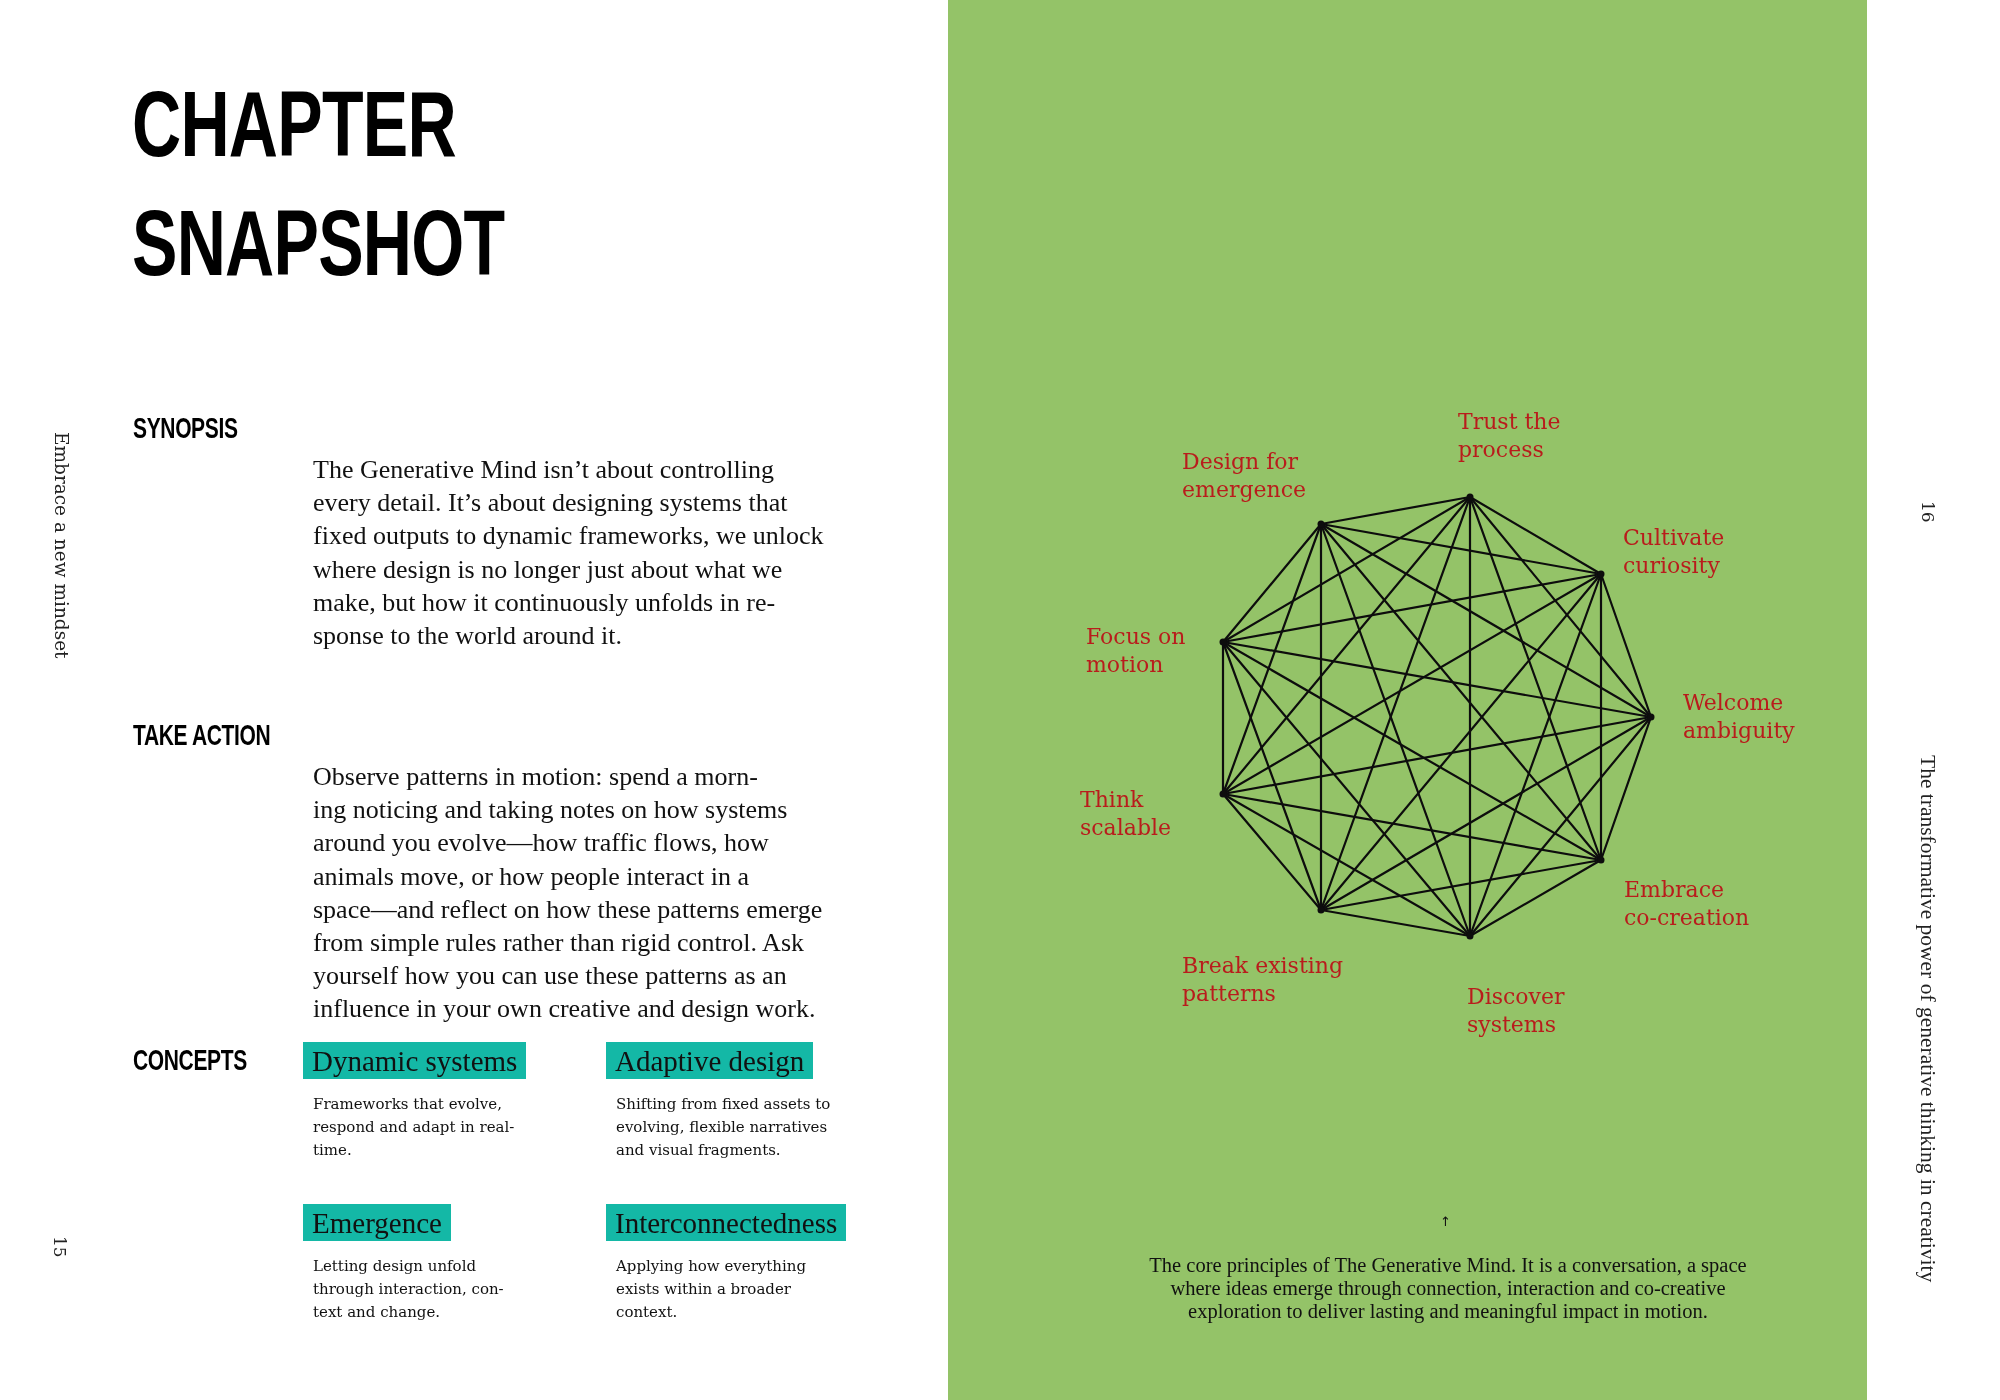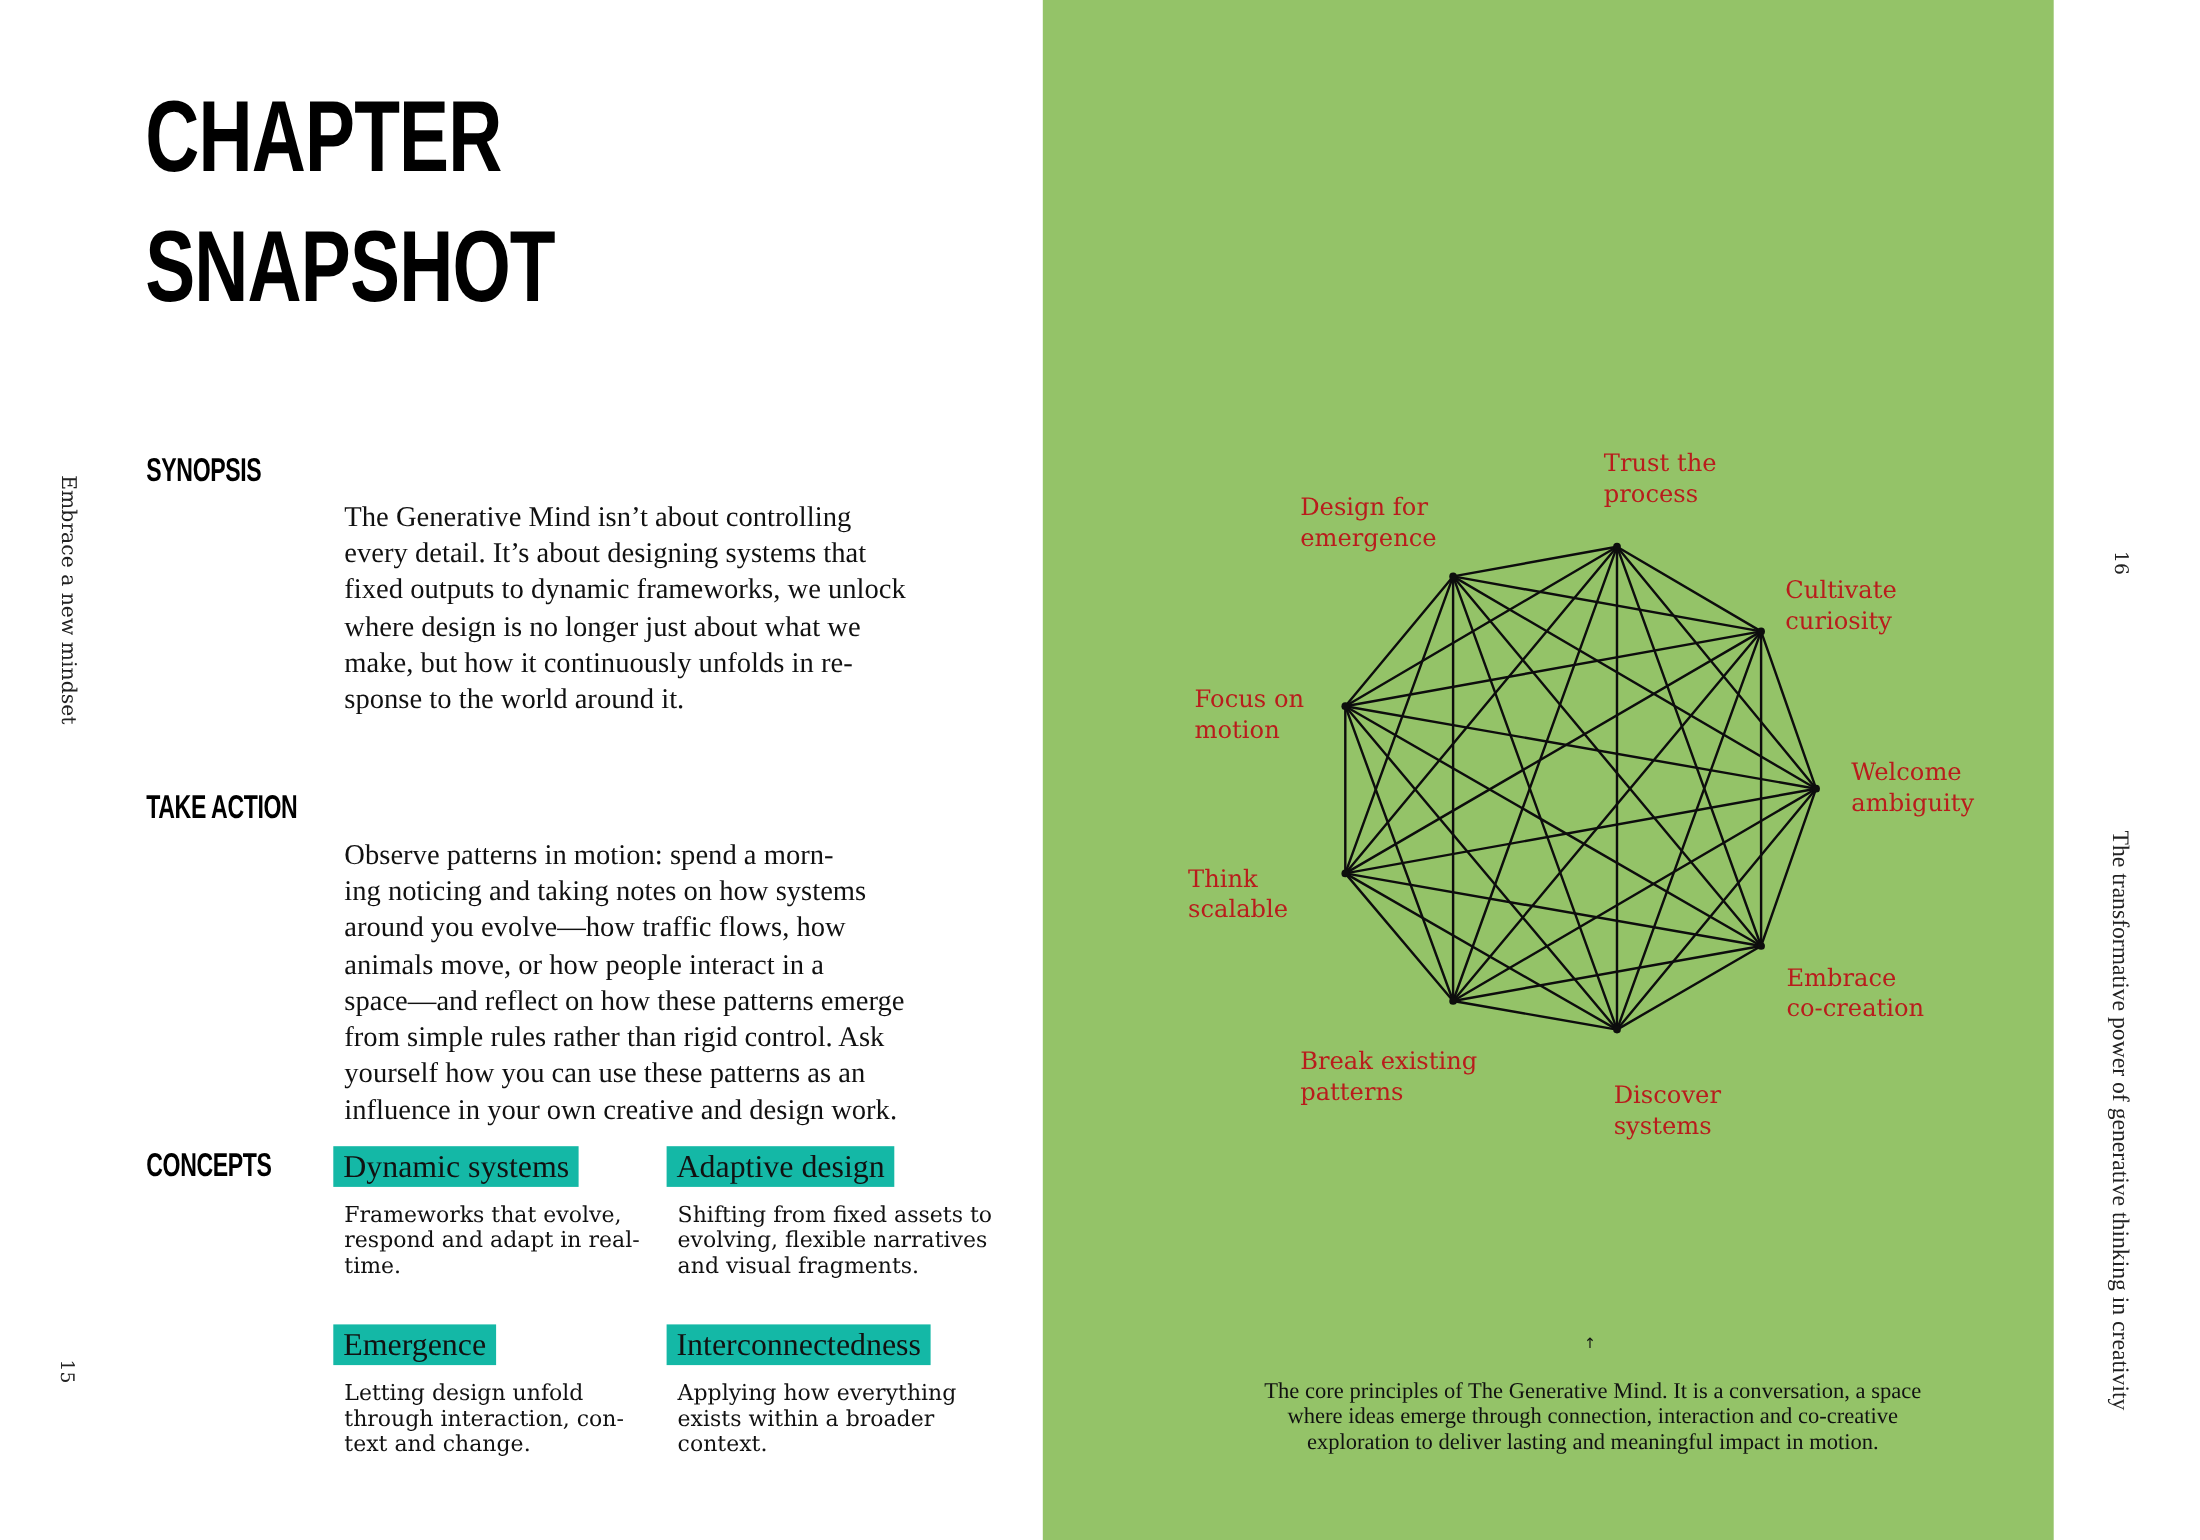--- a/index.html
+++ b/index.html
@@ -10,21 +10,21 @@
 
   
   .section-label { position: absolute; left: 133px; font-family: "Liberation Sans", sans-serif; font-weight: 700; font-size: 30px; line-height: 32px; transform: scaleX(0.70); transform-origin: left top; color: #000; white-space: nowrap; letter-spacing: -0.5px; }
 
   .body-text { position: absolute; left: 313px; width: 575px; font-family: "Liberation Serif", serif; font-size: 26px; line-height: 33.2px; color: #111; margin-top: 44px; }
   .body-text .ln { display: block; white-space: nowrap; }
 
   
   .concept { position: absolute; width: 290px; }
   .concept-tag { display: inline-block; background: #14b8a6; padding: 0 9px 0 9px; height: 37px; line-height: 38px; font-family: "Liberation Serif", serif; font-size: 29px; color: #111; white-space: nowrap; }
-  .concept-desc { margin-top: 14px; padding-left: 10px; font-family: "DejaVu Serif", serif; font-size: 20px; line-height: 23px; color: #111; }
+  .concept-desc { margin-top: 14px; padding-left: 10px; font-family: "DejaVu Serif", serif; font-size: 15px; line-height: 23px; color: #111; }
   .concept-desc .ln { display: block; white-space: nowrap; }
 
   
   .green-panel { position: absolute; left: 948px; top: 0; width: 919px; height: 1400px; background: #94c368; }
   .diagram { position: absolute; left: 0; top: 0; width: 2000px; height: 1400px; pointer-events: none; }
   .node-label { position: absolute; font-family: "DejaVu Serif", serif; font-size: 22px; line-height: 28px; color: #b91c1c; white-space: nowrap; }
   .node-label .ln { display: block; }
 
   .caption { position: absolute; left: 1098px; width: 700px; top: 1254px; text-align: center; font-family: "Liberation Serif", serif; font-size: 20.5px; line-height: 23px; color: #111; }
   .caption .ln { display: block; white-space: nowrap; }

